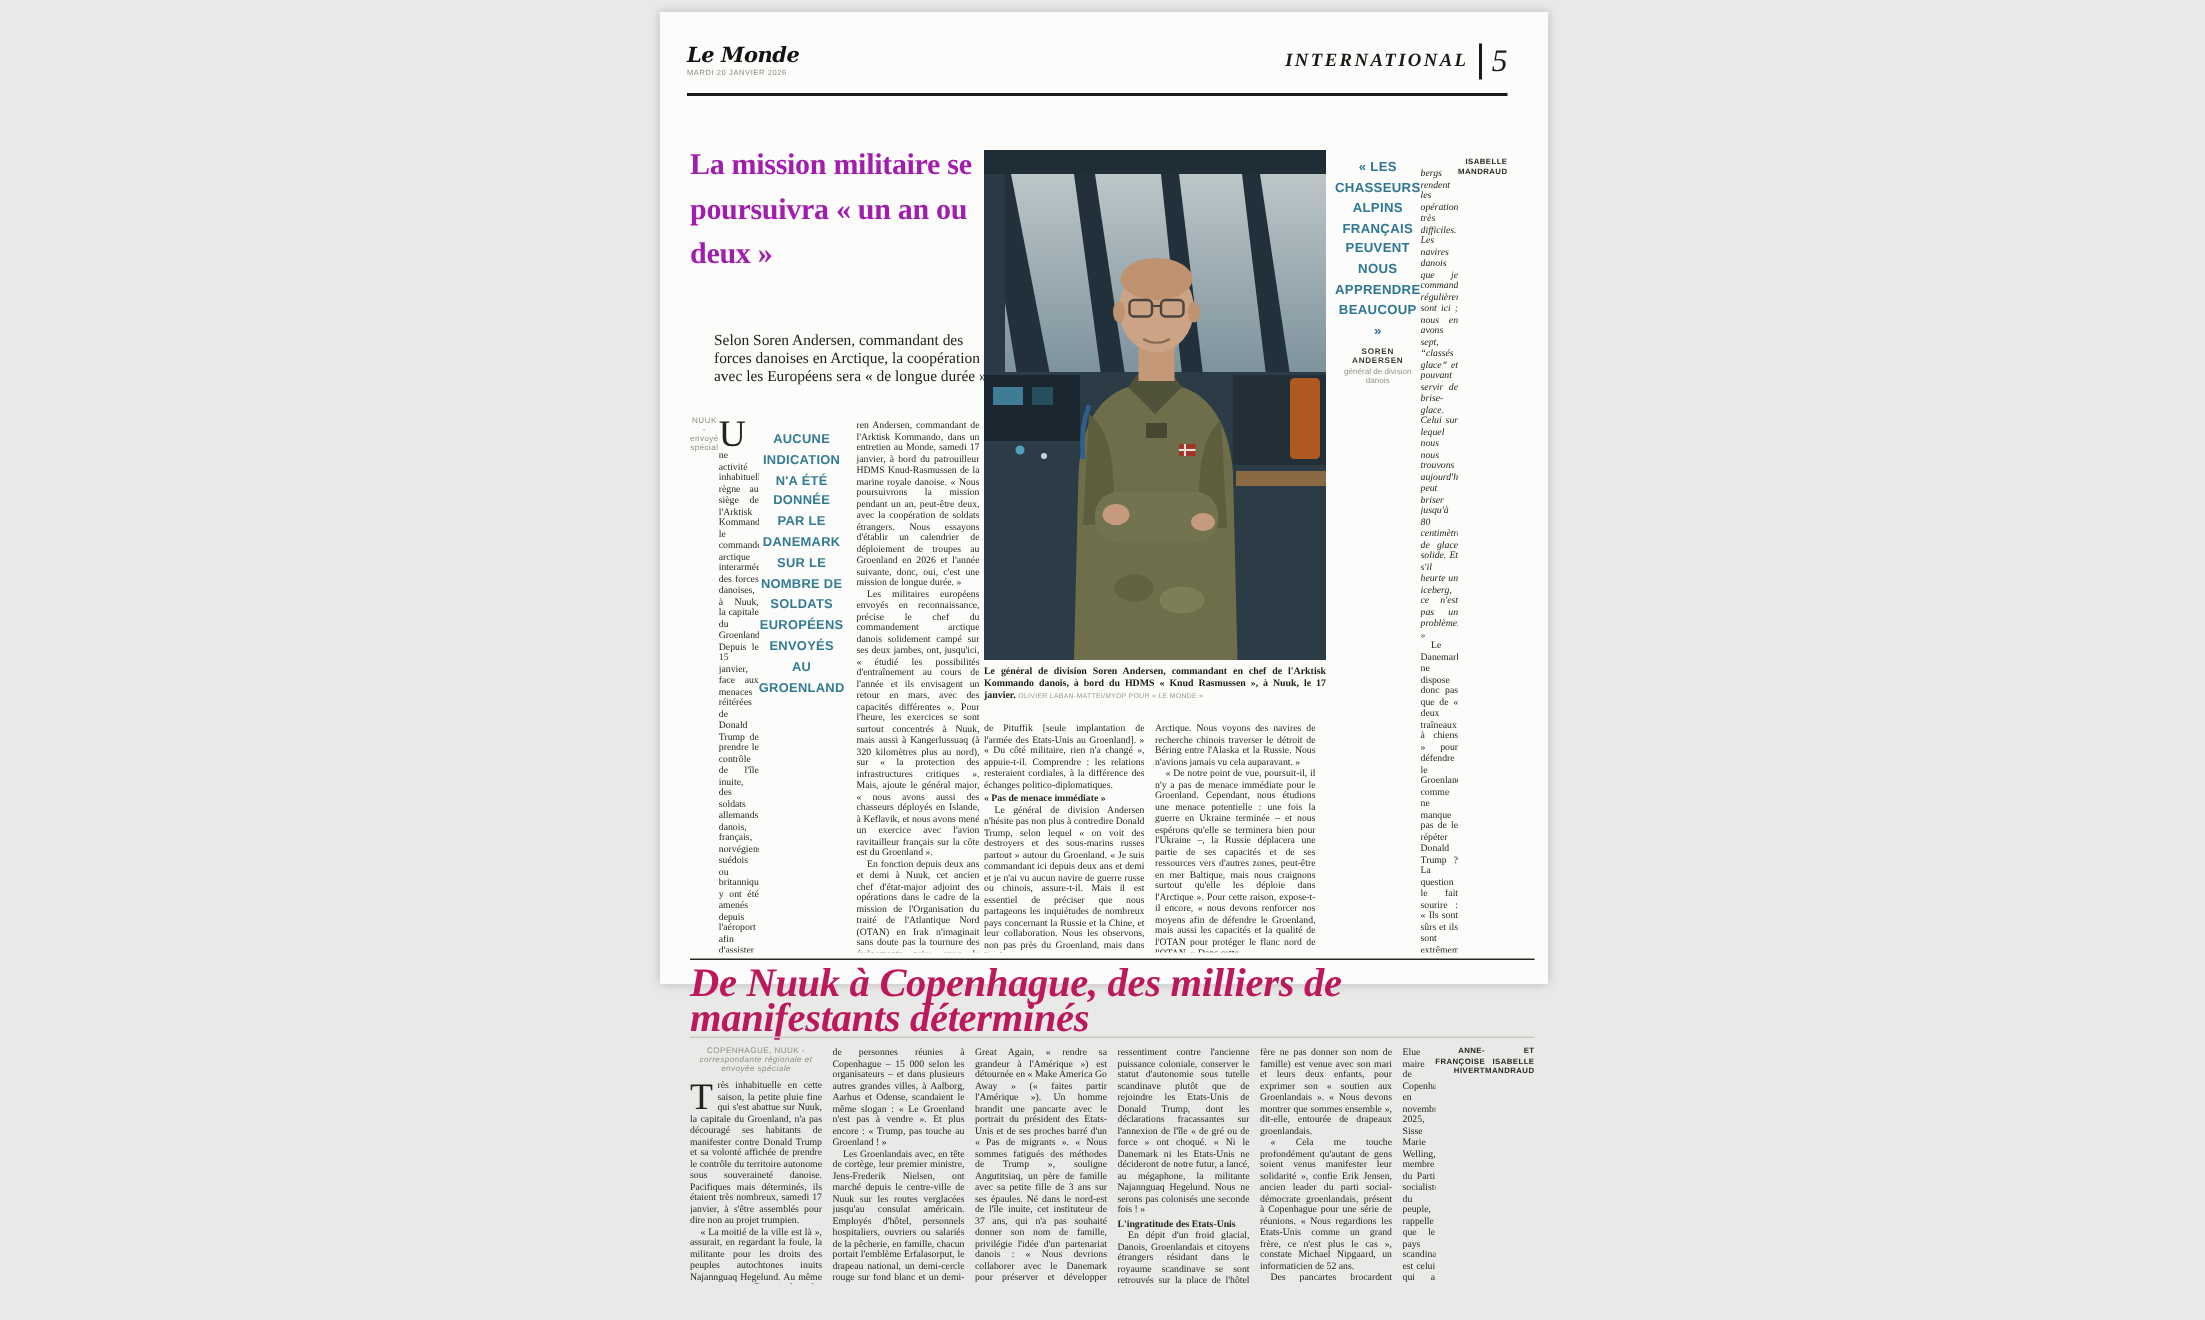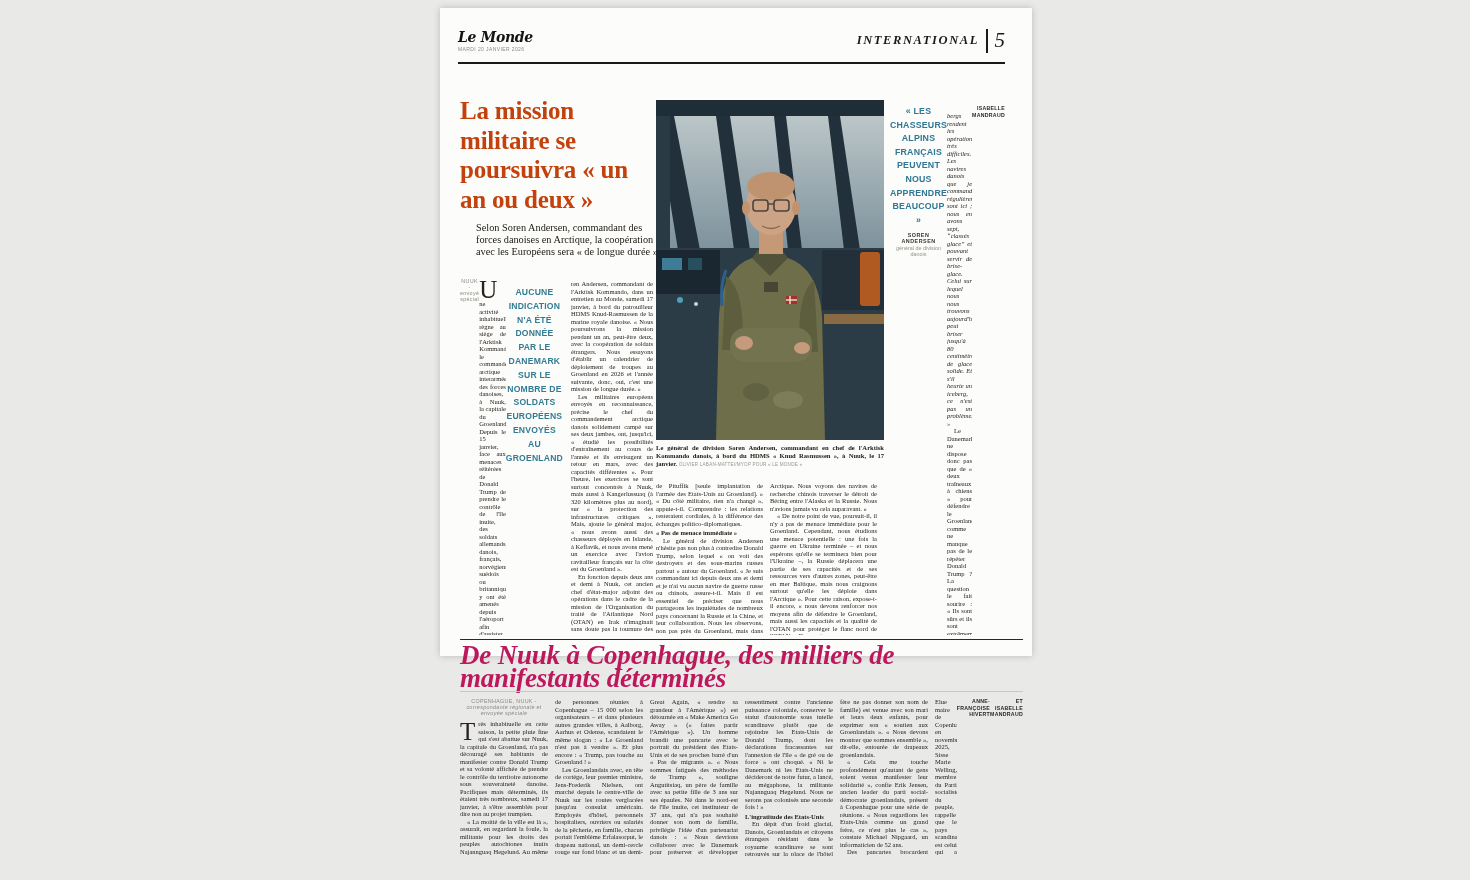--- a/index.html
+++ b/index.html
@@ -26,21 +26,21 @@
     font-family:"Liberation Serif",serif;font-weight:600;font-size:12.5px;
     letter-spacing:1.6px;color:#1c1a18;
   }
   .section-divider{width:1.5px;height:24px;background:#1c1a18;}
   .section-pagenum{font-family:"Liberation Serif",serif;font-size:21px;color:#1c1a18;}
   .header-rule{height:2px;background:#1c1a18;}
   .thin-rule{height:1px;background:#2a2824;}
   .faint-rule{height:1px;background:#c9c8c2;}
   
   .headline1{
-    font-size:25px;line-height:29.5px;color:#c2410c;font-weight:600;
+    font-size:20px;line-height:29.5px;color:#a21caf;font-weight:600;
     letter-spacing:-.2px;
   }
   .standfirst1{font-size:10.3px;line-height:11.9px;color:#232019;font-weight:500;}
   .dateline{
     font-family:"Liberation Sans",sans-serif;font-size:5.4px;color:#8d8a85;
     letter-spacing:.3px;text-align:center;
   }
   .bodycol{overflow:hidden;}
   .bodycol p{
     margin:0;font-size:6.5px;line-height:7.5px;text-align:justify;color:#26221e;

